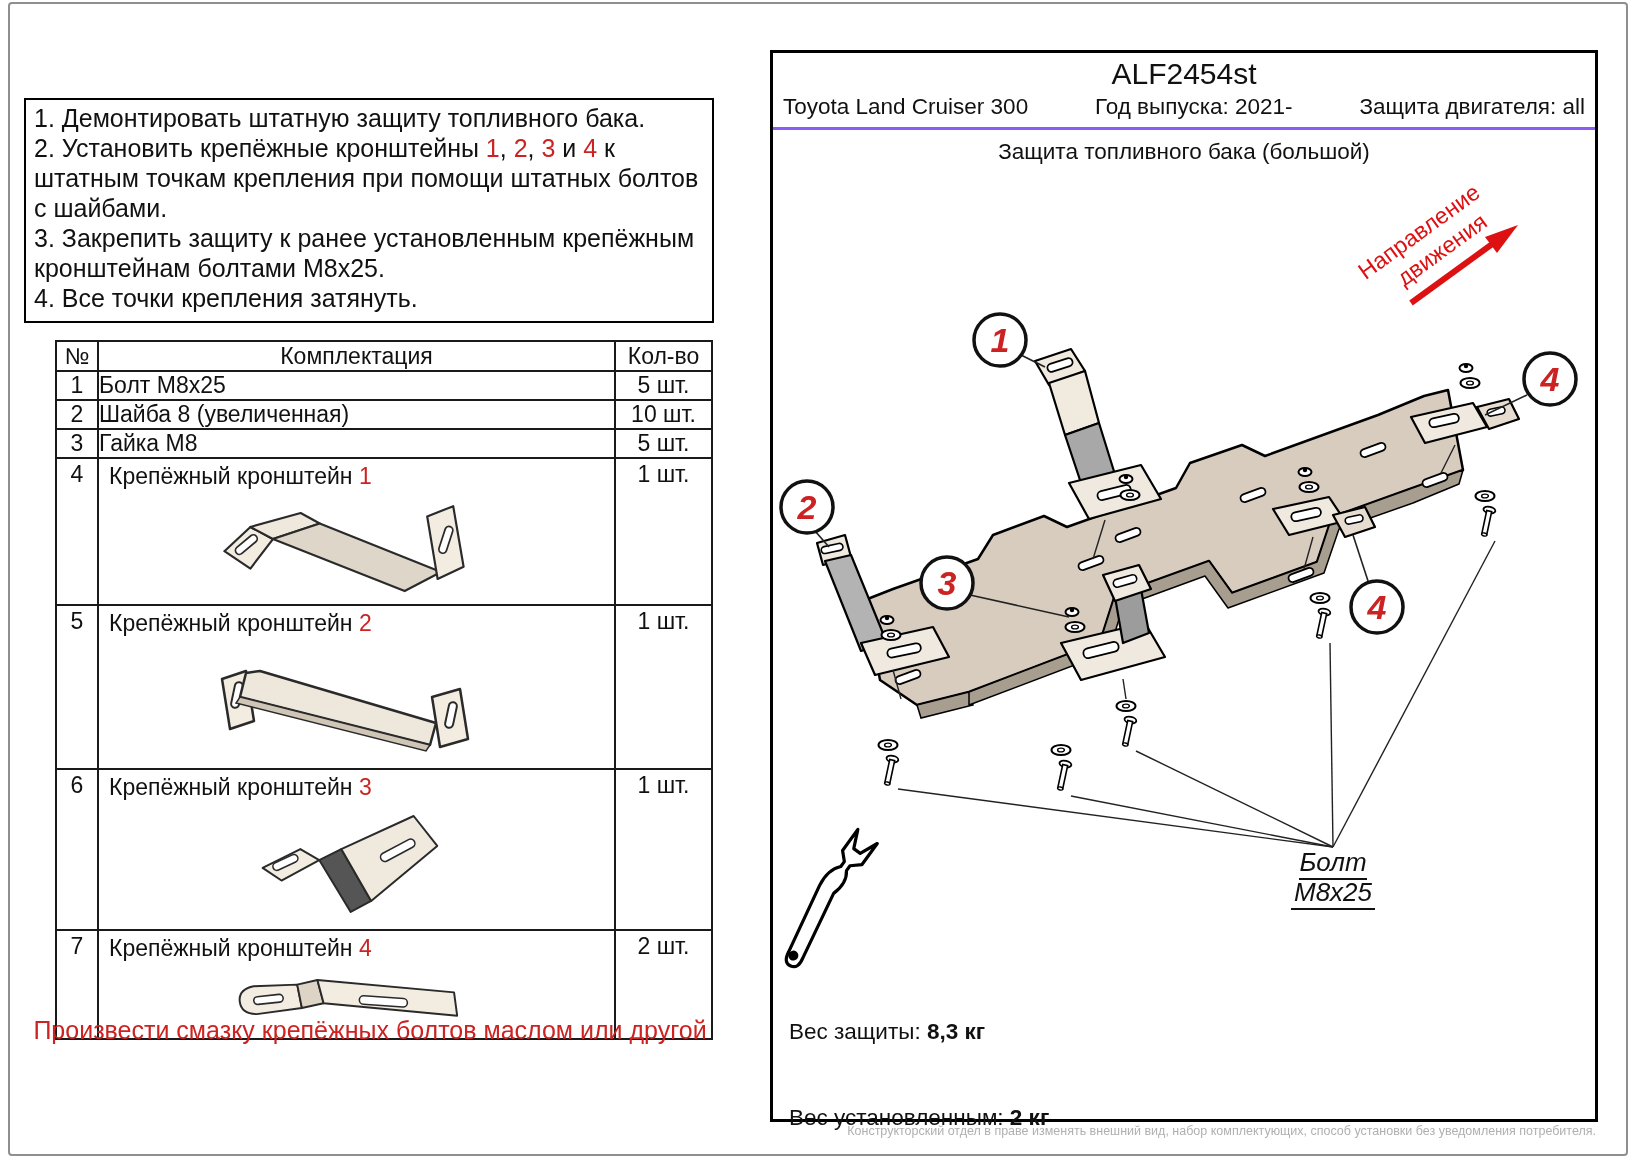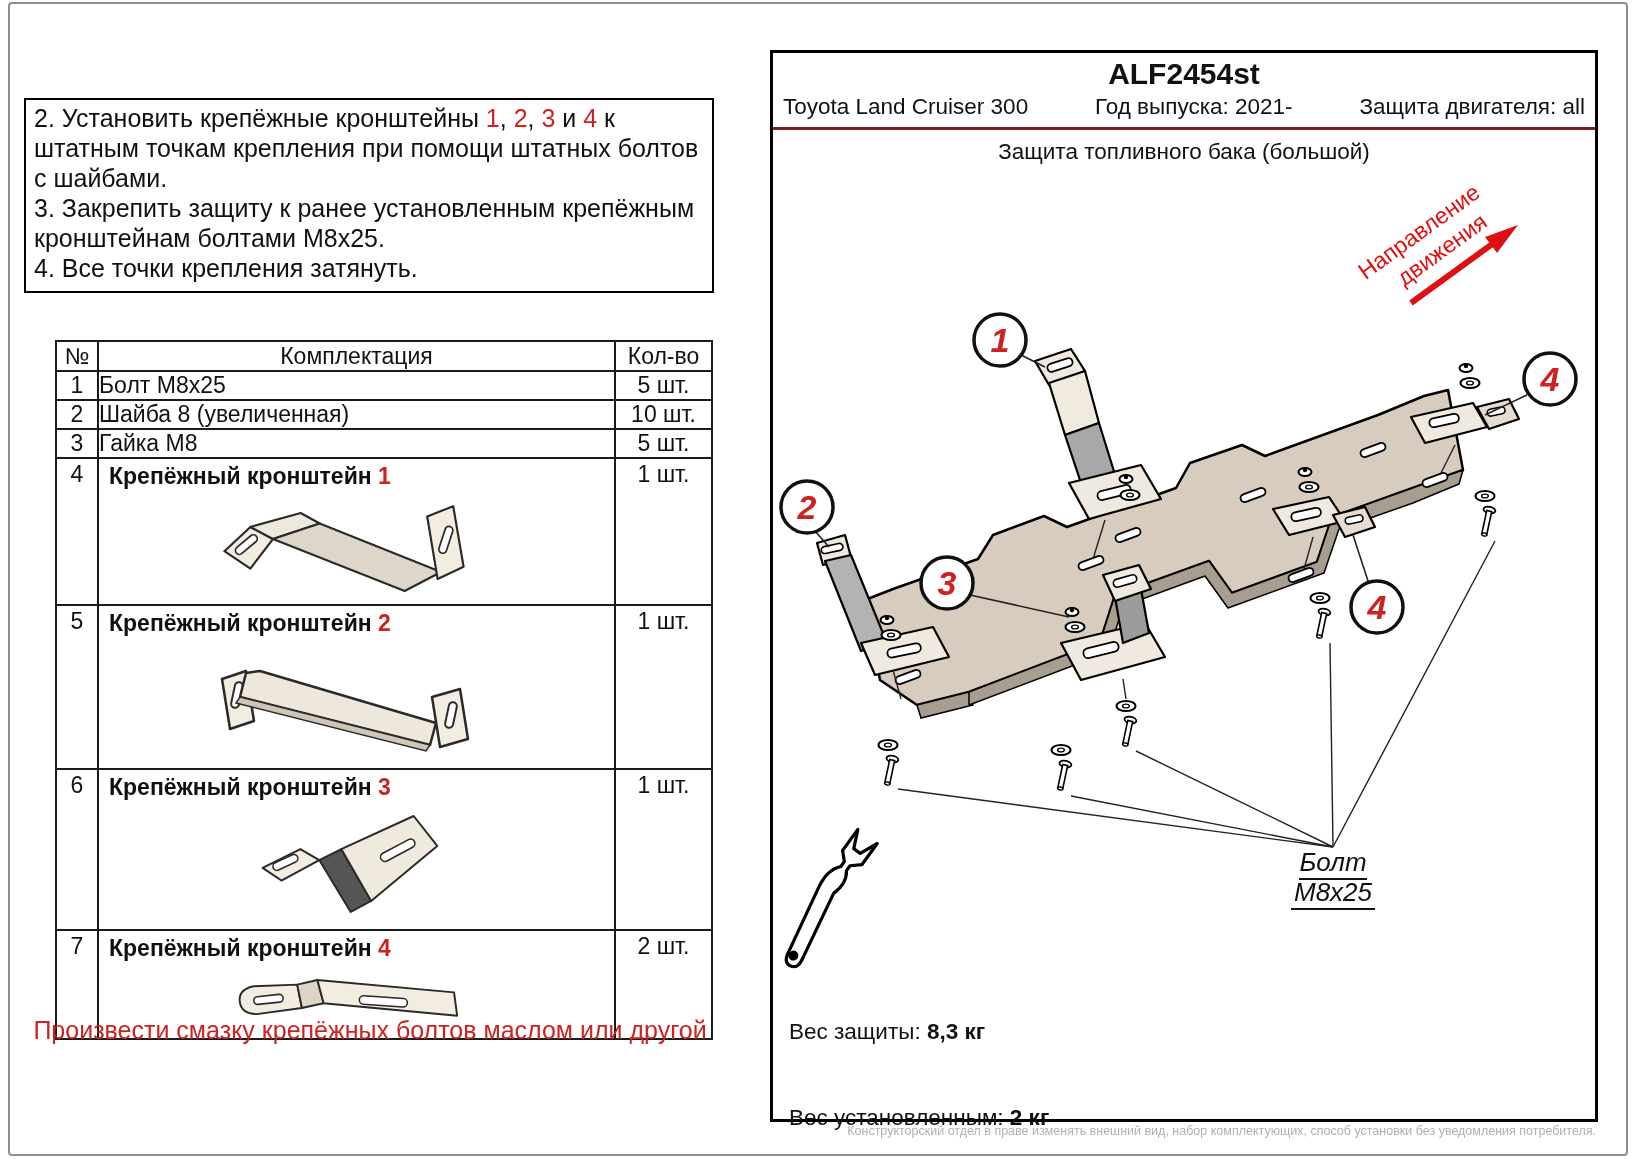--- a/index.html
+++ b/index.html
@@ -16,46 +16,47 @@
   .red{color:#cc2222;}
 
   table.parts{position:absolute;left:55px;top:340px;border-collapse:collapse;table-layout:fixed;background:#fff;}
   table.parts th,table.parts td{border:2px solid #1a1a1a;font-size:23px;font-weight:normal;padding:0;}
   table.parts th{height:28px;text-align:center;}
   td.c-num{width:40px;text-align:center;}
   td.c-name{width:515px;text-align:left;padding-left:10px;margin-top:10px;}
   td.c-qty{width:95px;text-align:center;}
   tr.simple td{height:27px;}
   tr.tall td{vertical-align:top;padding-top:2px;}
-  .row-label{padding:2px 4px 0 10px;text-align:left;font-weight:bold;}
+  .row-label{padding:2px 4px 0 10px;text-align:left;}
   .bracket-fig{text-align:center;margin-top:4px;}
 
   .lube-note{position:absolute;left:24px;top:1014px;width:692px;text-align:center;
              color:#cc2222;font-size:25px;line-height:32px;}
 
   
   .rbox{position:absolute;left:770px;top:50px;width:828px;height:1072px;box-sizing:border-box;
         border:3px solid #000;background:#fff;}
-  .rbox-code{text-align:center;font-size:30px;font-weight:bold;padding-top:4px;height:37px;}
+  .rbox-code{text-align:center;font-size:30px;font-weight:normal;padding-top:4px;height:37px;}
   .rbox-vehicle{display:flex;justify-content:space-between;font-size:22.5px;
-                padding:0 10px 7px 10px;border-bottom:3px solid #7f1d1d;}
+                padding:0 10px 7px 10px;border-bottom:3px solid #8b5cf6;}
   .rbox-subtitle{text-align:center;font-size:22.5px;padding-top:9px;}
   .diagram-wrap{position:absolute;left:0;top:112px;width:822px;height:834px;}
   .specs{position:absolute;left:16px;top:908px;font-size:22.5px;line-height:28.5px;white-space:pre;}
   .doc-footer{position:absolute;left:770px;top:1124px;width:826px;text-align:right;
               font-size:12.5px;color:#b0b0b0;}
 </style>
 </head>
 <body>
 
 <div class="canvas">
   <div class="page-frame"></div>
 
 
   <div class="instructions">
+    <div>1. Демонтировать штатную защиту топливного бака.</div>
     <div><span>2. Установить крепёжные кронштейны </span><span class="red">1</span><span>, </span><span class="red">2</span><span>, </span><span class="red">3</span><span> и </span><span class="red">4</span><span> к штатным точкам крепления при помощи штатных болтов с шайбами.</span></div>
     <div>3. Закрепить защиту к ранее установленным крепёжным кронштейнам болтами М8х25.</div>
     <div>4. Все точки крепления затянуть.</div>
   </div>
 
   <table class="parts">
     <tbody>
         <tr>
       <th>№</th>
       <th>Комплектация</th>

